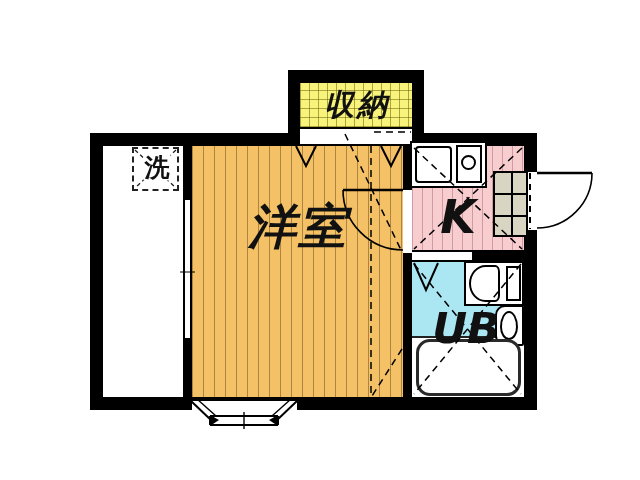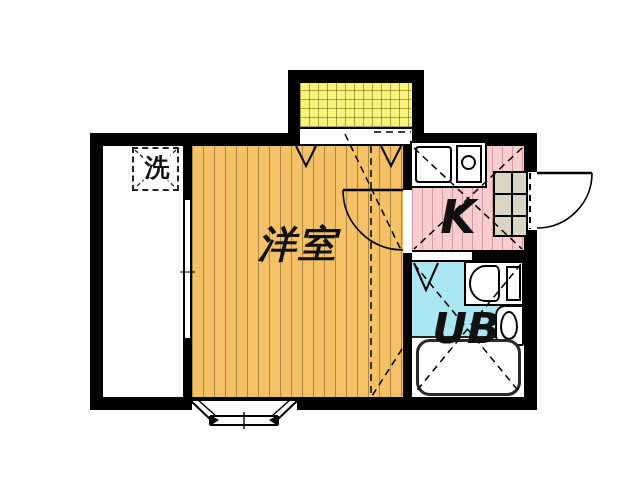--- a/index.html
+++ b/index.html
@@ -142,22 +142,23 @@
       <line x1="210" y1="416" x2="278" y2="416" stroke-width="2"></line>
       <line x1="210" y1="425" x2="278" y2="425" stroke-width="2"></line>
       <line x1="210" y1="416" x2="210" y2="425" stroke-width="2"></line>
       <line x1="278" y1="416" x2="278" y2="425" stroke-width="2"></line>
       <line x1="244" y1="412" x2="244" y2="429" stroke-width="1.4"></line>
       <polygon points="210,415 219,420 210,426" fill="#000" stroke="none"></polygon>
       <polygon points="278,415 269,420 278,426" fill="#000" stroke="none"></polygon>
     </g>
   </svg>
 
+  <div class="abs lbl italic" style="left:357px;top:105px;font-size:30px;letter-spacing:3px;">収納</div>
 
   <div class="abs lbl" style="left:157px;top:167px;font-size:25px;font-weight:600;background:#fff;padding:1px 1px;">洗</div>
 
-  <div class="abs lbl italic" style="left:298px;top:244px;font-size:38px;letter-spacing:2px;text-align:right;">洋室</div>
+  <div class="abs lbl italic" style="left:298px;top:226px;font-size:48px;letter-spacing:2px;text-align:right;">洋室</div>
 
   <div class="abs lbl italic" style="left:458px;top:217px;font-size:46px;">K</div>
 
   <div class="abs lbl italic" style="left:466px;top:328px;font-size:43px;text-align:right;">UB</div>
 
 </div>
 
 </body></html>

